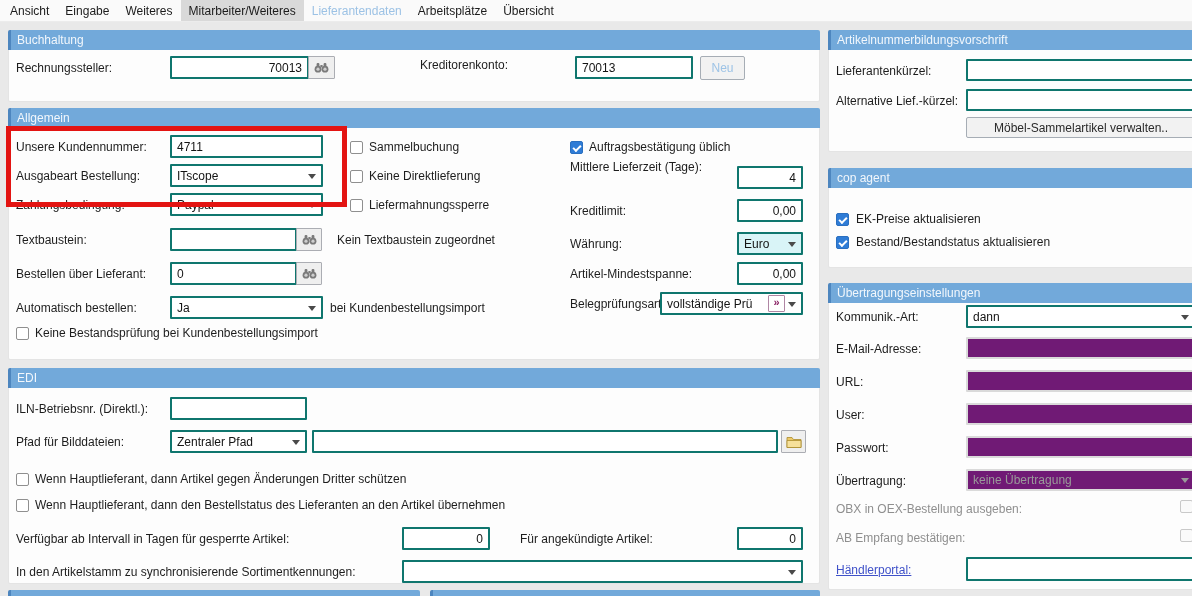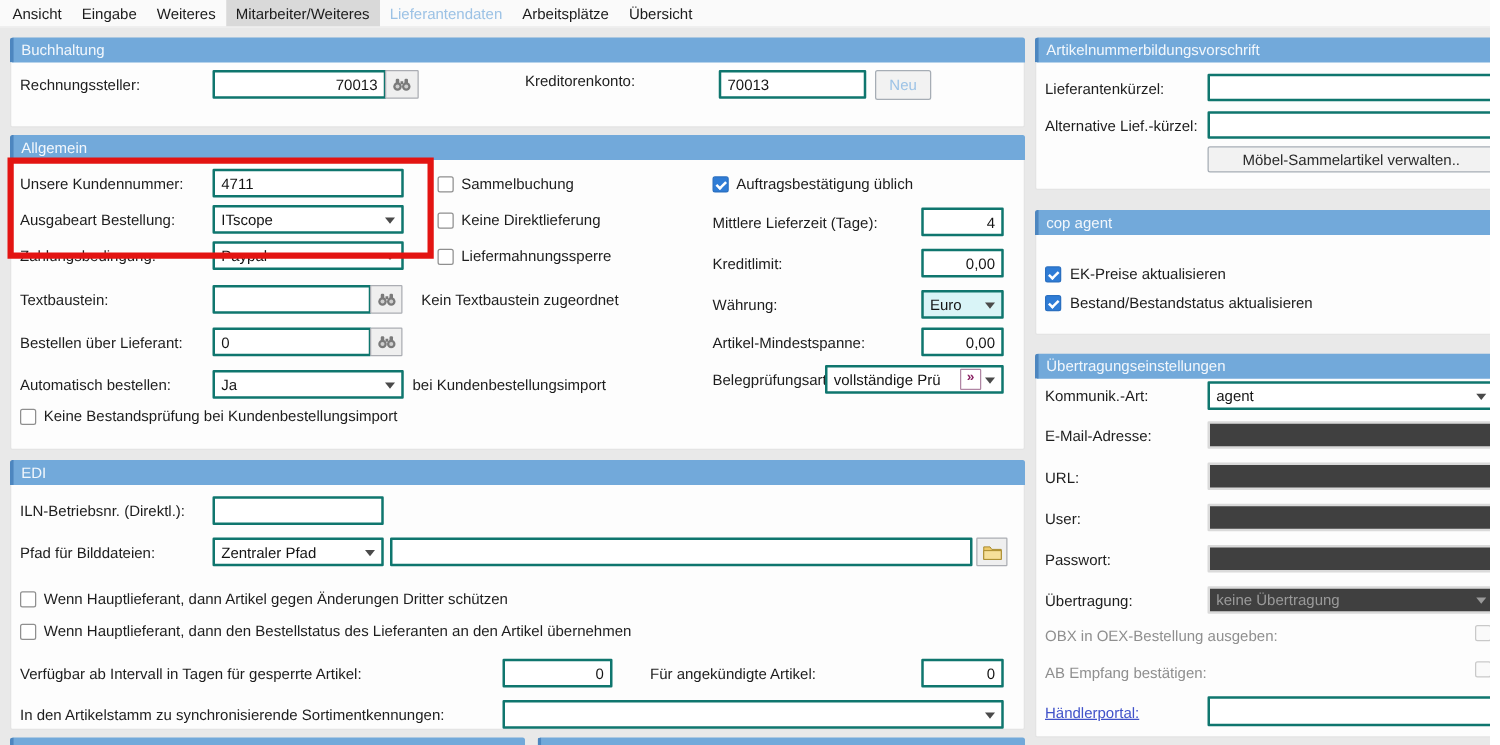--- a/index.html
+++ b/index.html
@@ -14,21 +14,21 @@
   .phead{position:absolute;height:20px;background:#72a9da;border-left:3px solid #4d86bf;
          border-radius:2px 2px 0 0;color:#f2f7fc;font-size:12px;line-height:20px;
          padding-left:6px;box-sizing:border-box;white-space:nowrap;overflow:hidden;}
   .stub{position:absolute;height:6px;background:#72a9da;border-left:3px solid #4d86bf;
         border-radius:2px 2px 0 0;box-sizing:border-box;}
   .lbl{position:absolute;font-size:12px;color:#1d1d1d;white-space:nowrap;}
   .lbl.gray{color:#8f8f8f;}
   .field{position:absolute;height:23px;box-sizing:border-box;background:#fff;border:2px solid #0f766e;
          border-radius:1px;font-size:12px;color:#141414;display:flex;align-items:center;padding:0 5px;}
   .field.ralign{justify-content:flex-end;}
-  .field.disabled{background:#404040;border-color:#dadada;color:#9a9a9a;}
+  .field.disabled{background:#701a75;border-color:#dadada;color:#9a9a9a;}
   .field .val{flex:1;overflow:hidden;white-space:nowrap;}
   .field.ralign .val{text-align:right;}
   .field.cyan{background:#d9f4f7;}
   .caret{width:0;height:0;border:4px solid transparent;border-top:5px solid #4a4a4a;margin-left:3px;margin-top:5px;flex:none;}
   .caret.gray{border-top-color:#9a9a9a;}
   .sqbtn{position:absolute;box-sizing:border-box;background:#efefef;border:1px solid #abadb3;
          display:flex;align-items:center;justify-content:center;border-radius:1px;}
   .btn{position:absolute;box-sizing:border-box;background:#f2f2f2;border:1px solid #a6adb5;border-radius:2px;
        font-size:12px;color:#2a2a2a;display:flex;align-items:center;justify-content:center;white-space:nowrap;}
   .btn.neu{color:#9dc3e6;}
@@ -147,21 +147,21 @@
   <div class="cb" style="left:350px;top:141px;"></div>
   <div class="lbl" style="left:369px;top:140px;">Sammelbuchung</div>
   <div class="cb" style="left:350px;top:170px;"></div>
   <div class="lbl" style="left:369px;top:169px;">Keine Direktlieferung</div>
   <div class="cb" style="left:350px;top:199px;"></div>
   <div class="lbl" style="left:369px;top:198px;">Liefermahnungssperre</div>
 
   <div class="cb checked" style="left:570px;top:141px;"></div>
   <div class="lbl" style="left:589px;top:140px;">Auftragsbestätigung üblich</div>
 
-  <div class="lbl" style="left:570px;top:171px;text-align:right;">Mittlere Lieferzeit (Tage):</div>
+  <div class="lbl" style="left:570px;top:160px;text-align:right;">Mittlere Lieferzeit (Tage):</div>
   <div class="field ralign" style="left:737px;top:166px;width:66px;">
       <span class="val">4</span>
     </div>
 
   <div class="lbl" style="left:570px;top:204px;">Kreditlimit:</div>
   <div class="field ralign" style="left:737px;top:199px;width:66px;">
       <span class="val">0,00</span>
     </div>
 
   <div class="lbl" style="left:570px;top:237px;">Währung:</div>
@@ -247,21 +247,21 @@
   <div class="cb checked" style="left:836px;top:213px;"></div>
   <div class="lbl" style="left:856px;top:212px;">EK-Preise aktualisieren</div>
   <div class="cb checked" style="left:836px;top:236px;"></div>
   <div class="lbl" style="left:856px;top:235px;">Bestand/Bestandstatus aktualisieren</div>
 
   <div class="panel" style="left:828px;top:283px;width:368px;height:307px;"></div>
   <div class="phead" style="left:828px;top:283px;width:368px;">Übertragungseinstellungen</div>
 
   <div class="lbl" style="left:836px;top:310px;">Kommunik.-Art:</div>
   <div class="field" style="left:966px;top:305px;width:230px;">
-      <span class="val">agent</span>
+      <span class="val">dann</span>
       <span class="caret"></span>
     </div>
 
   <div class="lbl" style="left:836px;top:342px;">E-Mail-Adresse:</div>
   <div class="field disabled" style="left:966px;top:337px;width:230px;height:22px;">
       <span class="val"></span>
     </div>
 
   <div class="lbl" style="left:836px;top:375px;">URL:</div>
   <div class="field disabled" style="left:966px;top:370px;width:230px;height:22px;">

